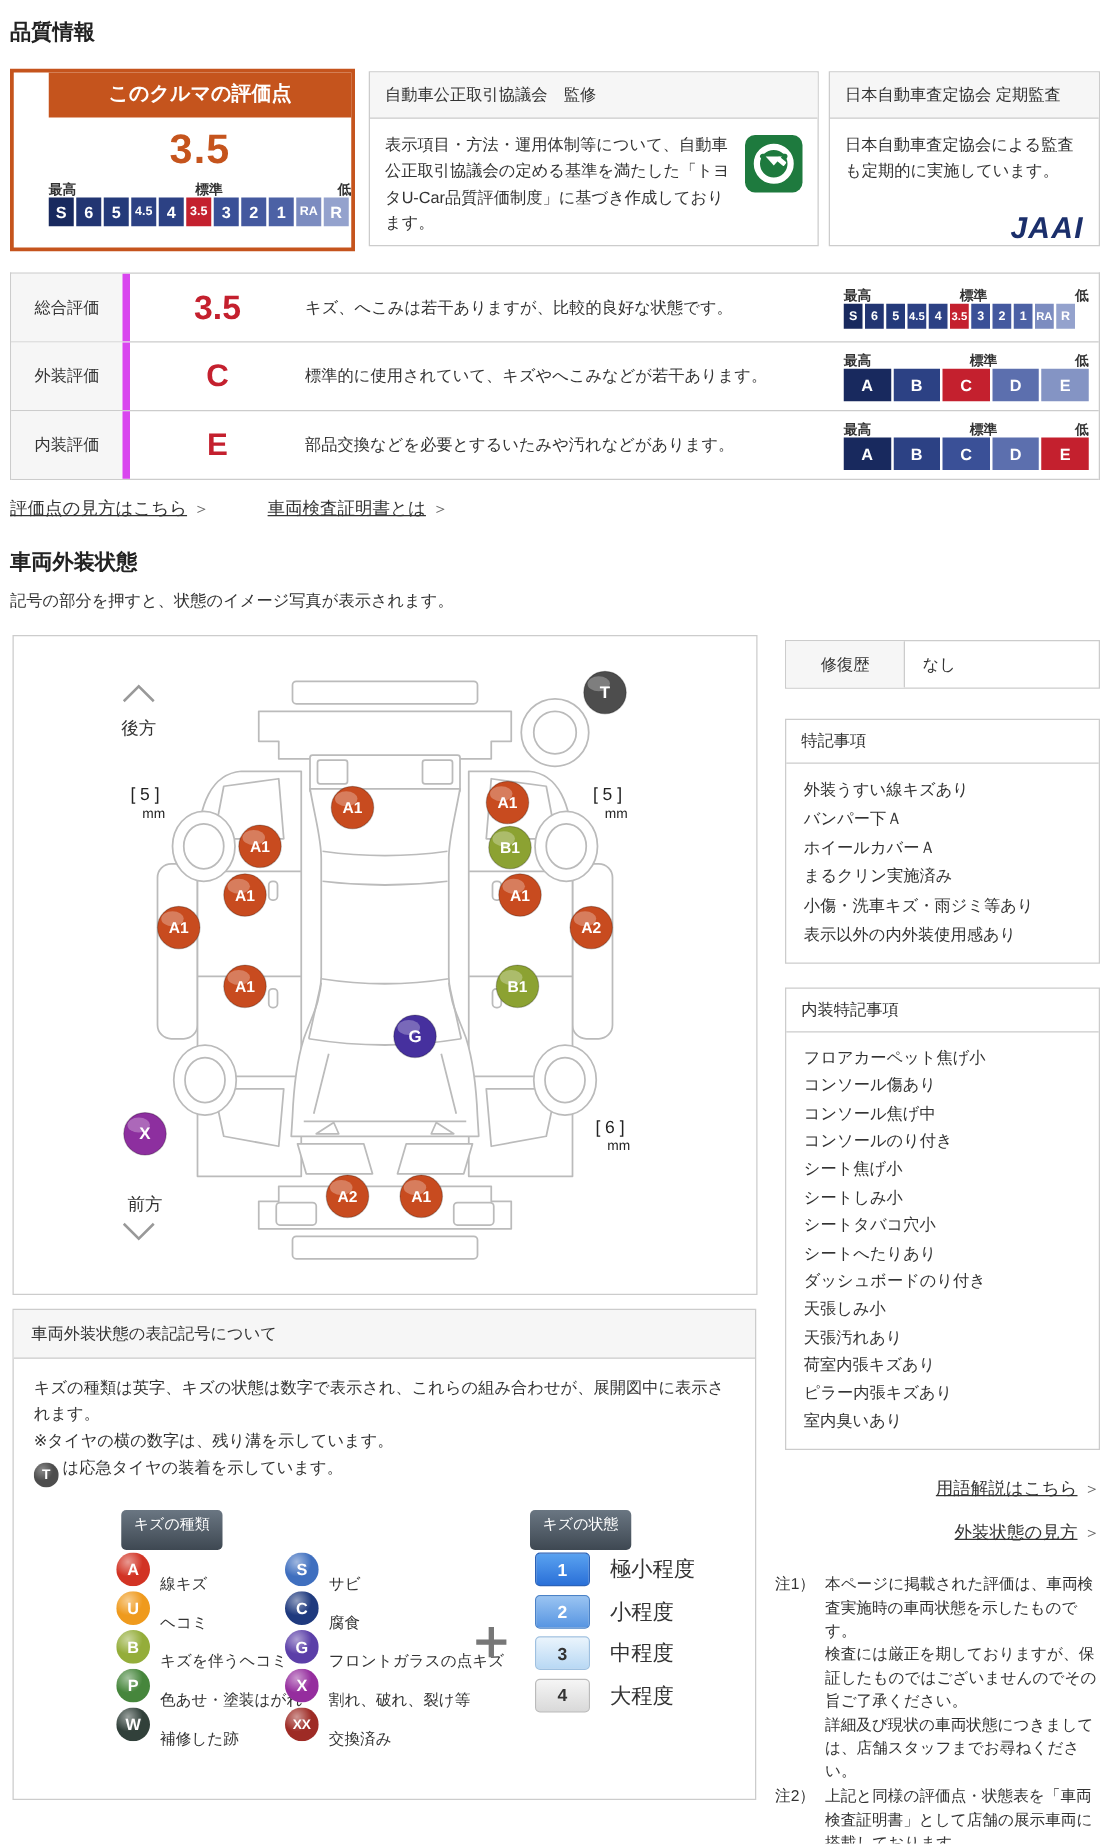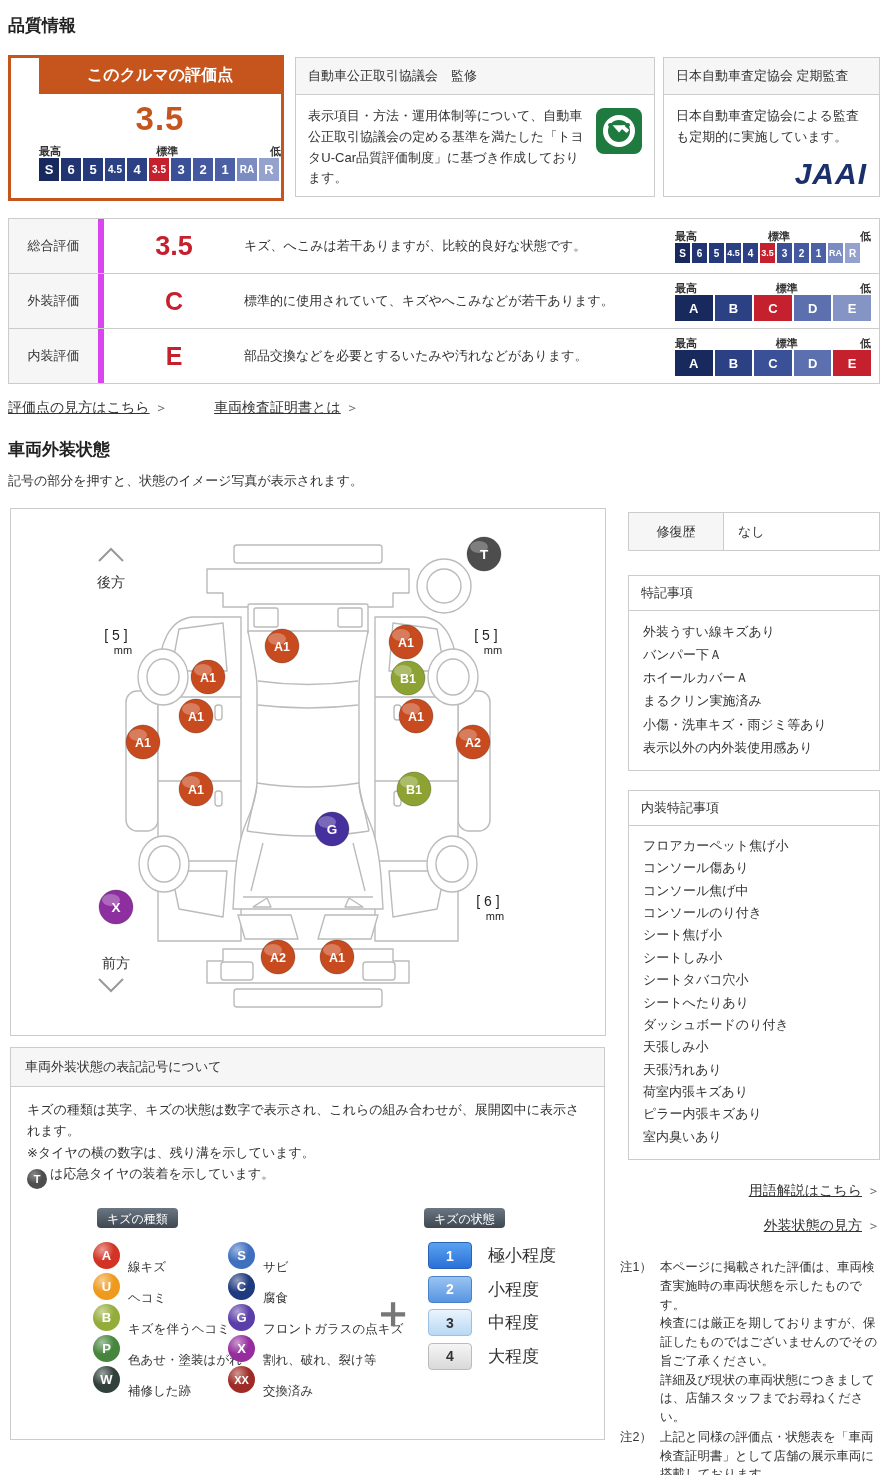--- a/index.html
+++ b/index.html
@@ -27,21 +27,21 @@
   .scale--lg .cell.small-txt { font-size:10px; }
   .score-box .scale { width:242px; margin:6px auto 0; }
 
   
   .ibox { border:1px solid #ccc; background:#fff; }
   .ibox .ihd { background:#f6f6f6; border-bottom:1px solid #ccc; font-size:13px; color:#333; padding:9px 12px; }
   .ibox .ibody { padding:11px 12px; font-size:13px; line-height:1.6; color:#333; }
   .fair-box { left:295px; top:57px; width:360px; height:140px; }
   .jaai-box { left:663px; top:57px; width:217px; height:140px; }
   .green-logo { float:right; width:46px; height:46px; border-radius:8px; background:#1e7a3e; margin:2px 0 4px 8px; position:relative; }
-  .jaai-logo { text-align:right; font-size:30px; font-weight:bold; font-style:italic; color:#1b2f6b; letter-spacing:1px; margin-top:2px; }
+  .jaai-logo { text-align:right; font-size:24px; font-weight:bold; font-style:italic; color:#1b2f6b; letter-spacing:1px; margin-top:16px; }
 
   
   .eval-table { left:8px; top:218px; width:872px; border:1px solid #ccc; border-bottom:none; }
   .eval-row { display:flex; align-items:center; border-bottom:1px solid #ccc; height:55px; }
   .eval-row .c-label { width:95px; align-self:stretch; background:#f6f6f6; border-right:6px solid #d946ef; display:flex; align-items:center; justify-content:center; font-size:13px; }
   .eval-row .c-score { width:140px; text-align:center; font-weight:bold; color:#c4202e; }
   .eval-row .c-score.num { font-size:27px; }
   .eval-row .c-score.ltr { font-size:25px; }
   .eval-row .c-desc { flex:1; font-size:13px; padding-right:8px; }
   .eval-row .c-scale { width:196px; margin-right:8px; }
@@ -72,21 +72,21 @@
   .footnotes { left:620px; top:1258px; width:264px; font-size:12.5px; line-height:1.5; }
   .footnote { display:flex; margin-bottom:1px; }
   .footnote .fl { width:40px; flex:none; }
   .footnote .ft { flex:1; white-space:pre-line; }
 
   
   .legend-box { left:10px; top:1047px; width:595px; height:393px; border:1px solid #ccc; background:#fff; }
   .legend-box .ihd { background:#f6f6f6; border-bottom:1px solid #ccc; font-size:13px; padding:10px 14px; }
   .legend-body { padding:12px 16px 0; font-size:13px; line-height:1.65; }
   .t-inline { display:inline-flex; width:20px; height:20px; border-radius:50%; background:radial-gradient(circle at 35% 30%, rgba(255,255,255,.35), rgba(255,255,255,0) 45%), #4d4d4d; color:#fff; font-size:11px; font-weight:bold; align-items:center; justify-content:center; vertical-align:-5px; margin-right:3px; }
-  .lg-badge { position:absolute; display:inline-block; background:linear-gradient(#6a7682,#3e4852); color:#fff; font-size:12px; padding:3px 10px 0; border-radius:4px; }
+  .lg-badge { position:absolute; display:inline-block; background:linear-gradient(#6a7682,#3e4852); color:#fff; font-size:12px; padding:3px 10px 12px; border-radius:4px; }
   .lg-item { position:absolute; display:flex; align-items:center; }
   .lg-sphere { width:27px; height:27px; border-radius:50%; color:#fff; font-weight:bold; font-size:13px; display:flex; align-items:center; justify-content:center; flex:none; }
   .lg-item .lg-txt { font-size:12.5px; margin-left:8px; white-space:nowrap;margin-top:24px; }
   .lg-plus { position:absolute; font-size:44px; font-weight:bold; color:#777; line-height:1; }
   .st-item { position:absolute; display:flex; align-items:center; }
   .st-btn { width:44px; height:27px; border-radius:4px; font-size:14px; font-weight:bold; display:flex; align-items:center; justify-content:center; flex:none; }
   .st-item .lg-txt { font-size:17px; margin-left:16px; white-space:nowrap; }
 </style>
 </head>
 <body>

